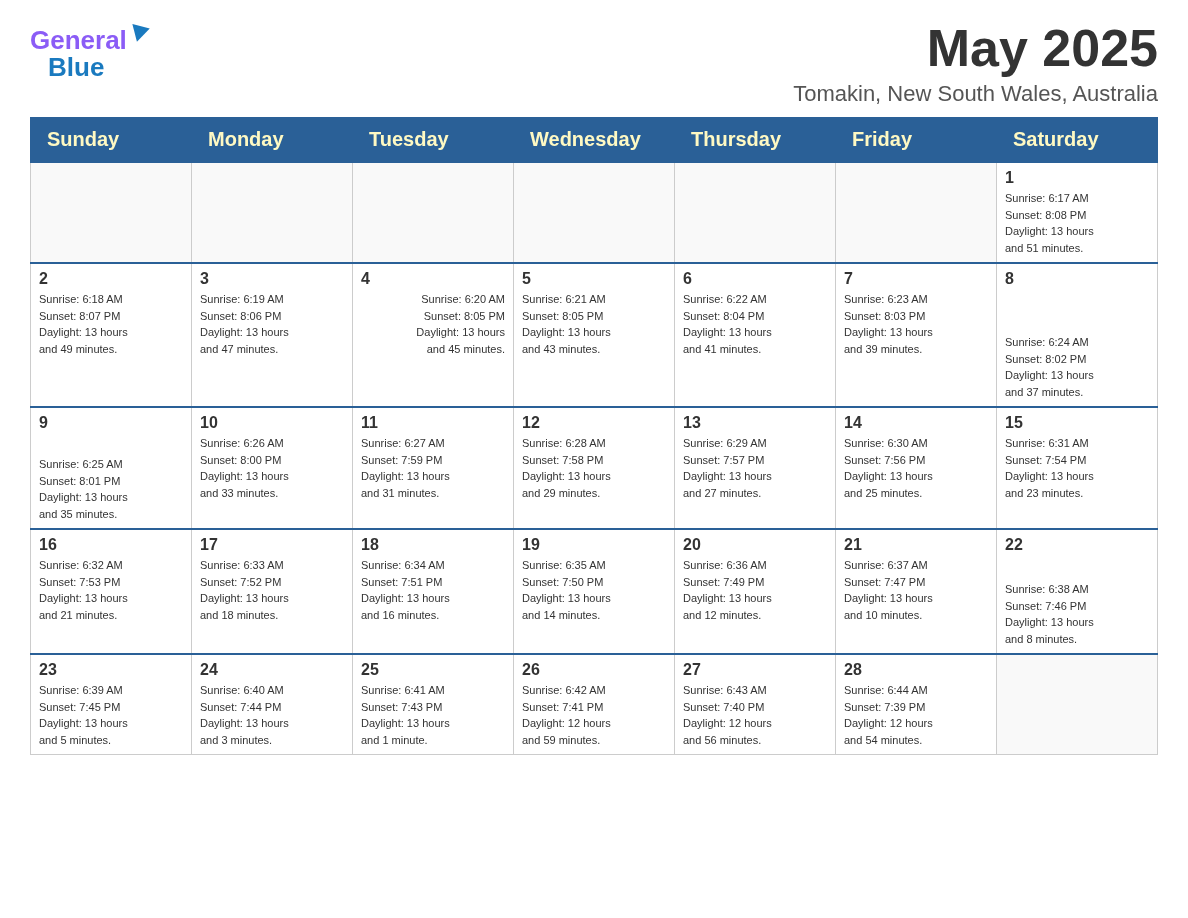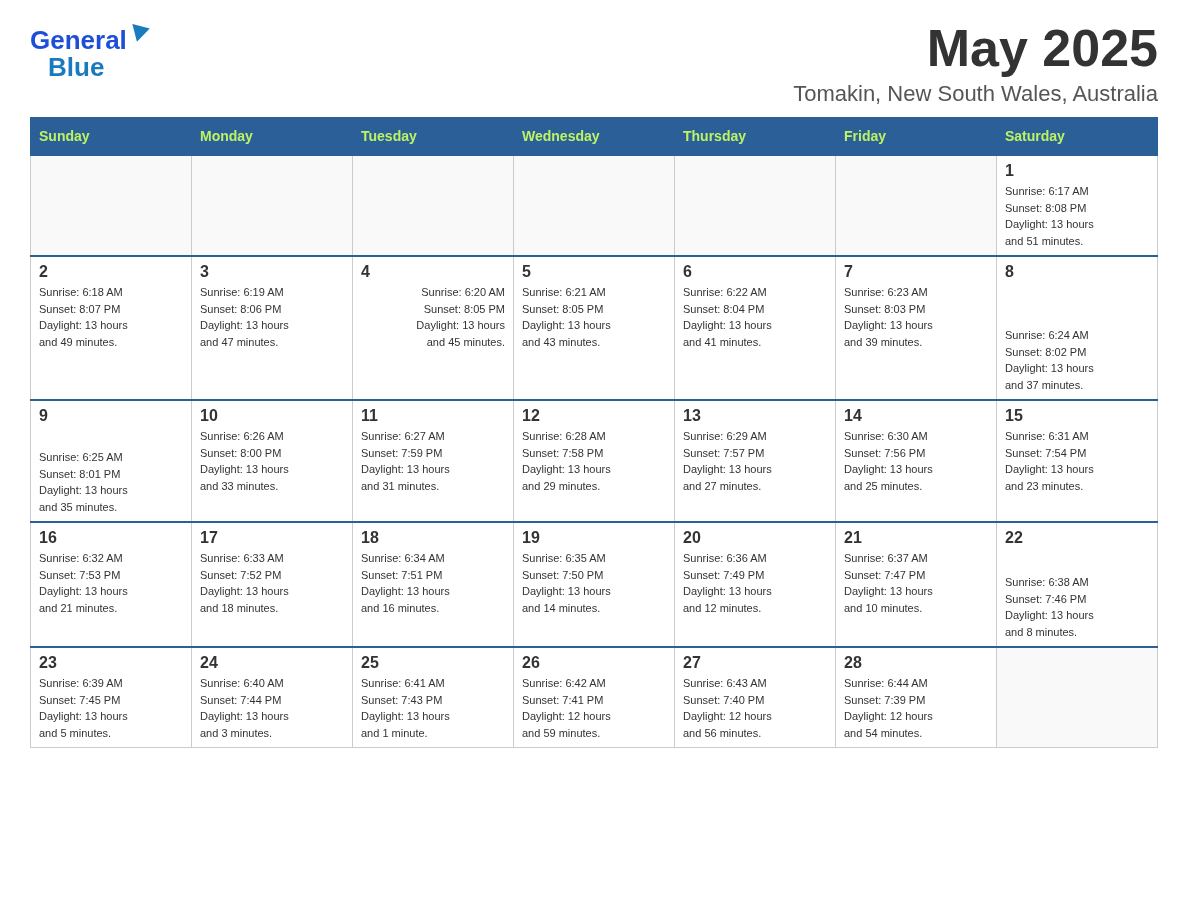--- a/index.html
+++ b/index.html
@@ -17,21 +17,21 @@
       margin-bottom: 10px;
     }
     .logo {
       display: flex;
       align-items: center;
       padding-top: 5px;
     }
     .logo-text-general {
       font-size: 26px;
       font-weight: bold;
-      color: #1d4ed8;
+      color: #8b5cf6;
       font-family: Arial, sans-serif;
     }
     .logo-text-blue {
       font-size: 26px;
       font-weight: bold;
       color: #1a7abf;
       font-family: Arial, sans-serif;
     }
     .title-area {
       text-align: right;
@@ -47,24 +47,24 @@
       color: #555;
       margin-top: 4px;
     }
     .calendar {
       width: 100%;
       border-collapse: collapse;
       margin-top: 10px;
     }
     .calendar th {
       background-color: #2a6097;
-      color: #bef264;
-      font-size: 14px;
-      font-weight: bold;
-      padding: 10px 8px;
+      color: #fef9c3;
+      font-size: 20px;
+      font-weight: bold;
+      padding: 10px 16px;
       text-align: left;
       border: 1px solid #2a6097;
     }
     .calendar td {
       vertical-align: top;
       border: 1px solid #ccc;
       padding: 6px 8px;
       width: calc(100% / 7);
       min-height: 110px;
       font-size: 13px;

